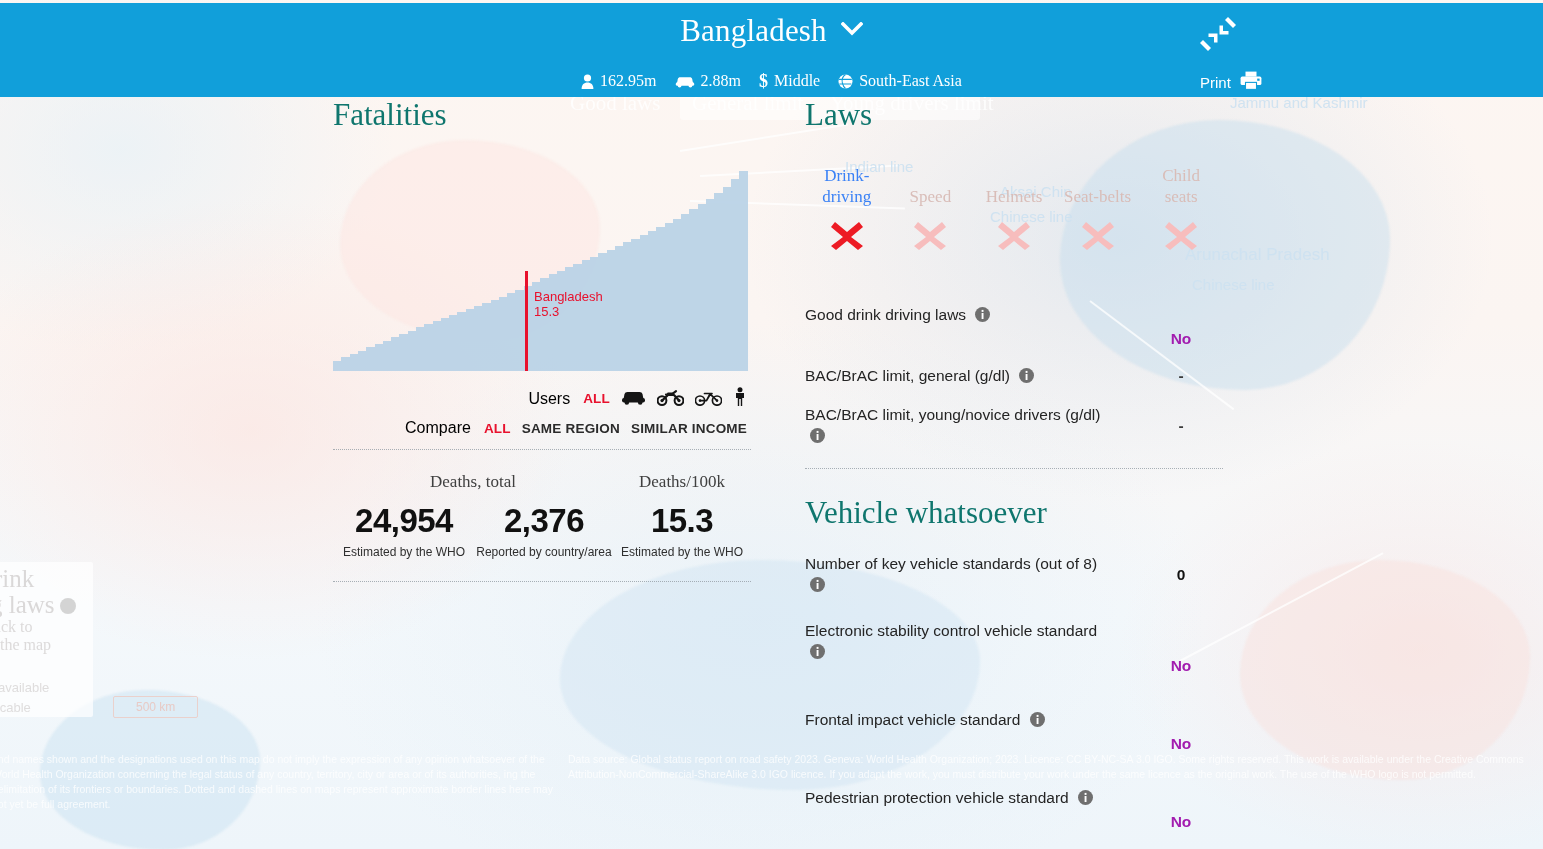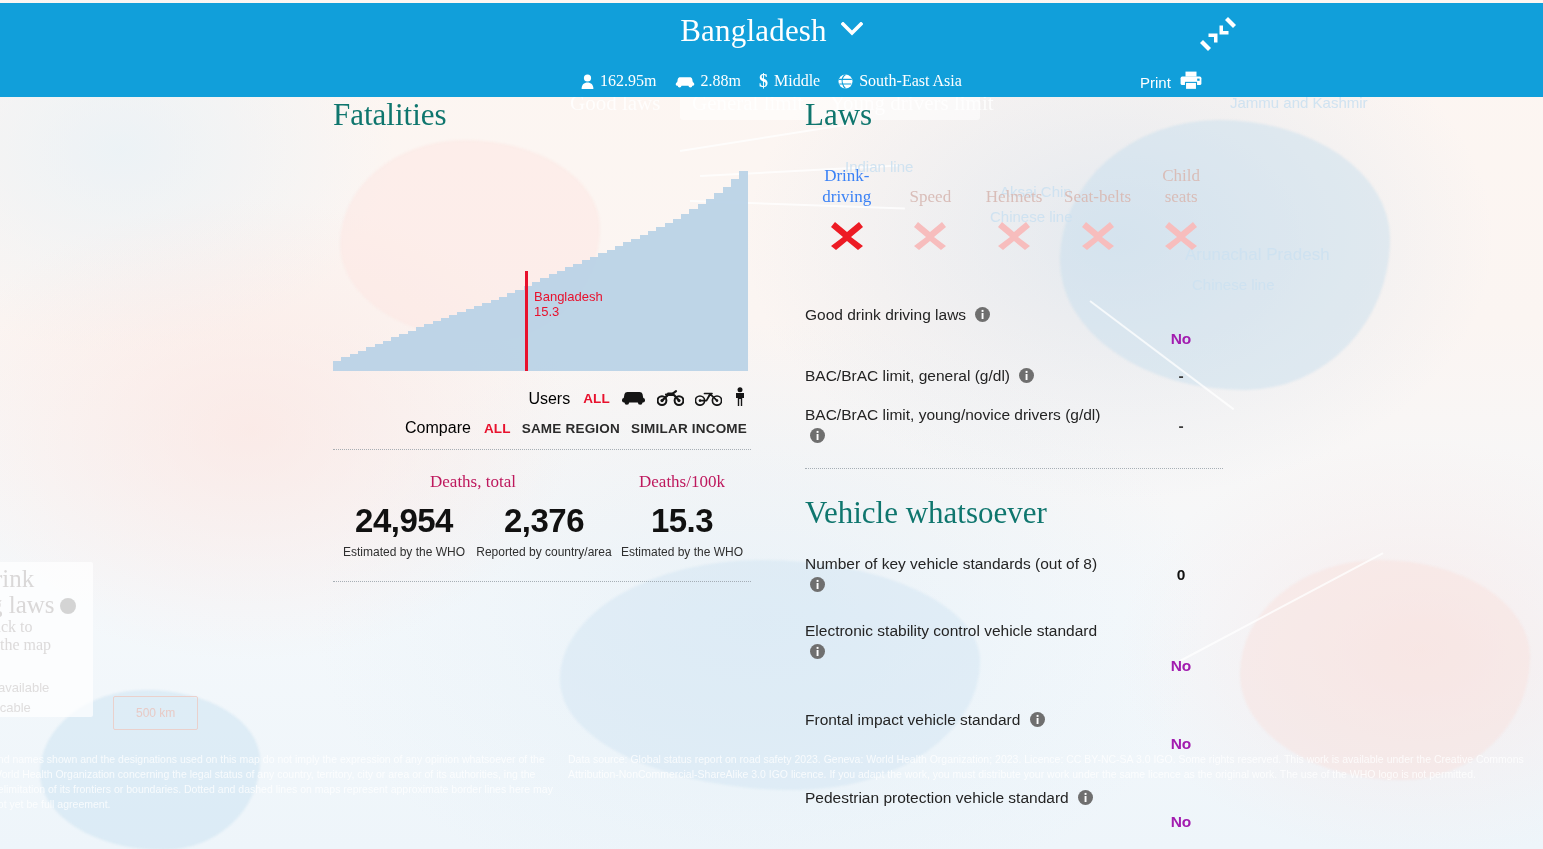--- a/index.html
+++ b/index.html
@@ -105,21 +105,21 @@
   .meta-item svg { display: block; }
 
   .collapse-btn {
     position: absolute;
     top: 14px; left: 1199px;
     width: 38px; height: 34px;
     cursor: pointer;
   }
   .print-group {
     position: absolute;
-    top: 68px; left: 1140px;
+    top: 68px; left: 1200px;
     display: flex; align-items: center; gap: 9px;
     color: #ffffff;
     font-size: 15px;
     cursor: pointer;
   }
 
   
   .col-left  { position: absolute; top: 97px; left: 333px; width: 418px; z-index: 10; }
   .col-right { position: absolute; top: 97px; left: 805px; width: 418px; z-index: 10; }
 
@@ -181,21 +181,21 @@
     border-top: 1px dotted #9aa3aa;
     opacity: 0.85;
   }
 
   
   .stats { position: relative; padding: 22px 0 20px; }
   .stat-heads { display: flex; }
   .stat-head {
     font-family: "Liberation Serif", serif;
     font-size: 17px;
-    color: #be185d;
+    color: #404040;
     text-align: center;
   }
   .stat-vals { display: flex; margin-top: 10px; }
   .stat-cell { text-align: center; }
   .stat-num {
     font-size: 33px;
     font-weight: bold;
     color: #111111;
     letter-spacing: -0.5px;
   }
@@ -275,21 +275,21 @@
   <div class="map-line" style="left:1090px;top:300px;width:180px;transform:rotate(37deg);"></div>
   <div class="map-line" style="left:1180px;top:660px;width:230px;transform:rotate(-28deg);"></div>
 
   <div class="map-label" style="left:845px;top:158px;">Indian line</div>
   <div class="map-label" style="left:1000px;top:183px;">Aksai Chin</div>
   <div class="map-label" style="left:990px;top:208px;">Chinese line</div>
   <div class="map-label" style="left:1185px;top:245px;font-size:17px;">Arunachal Pradesh</div>
   <div class="map-label" style="left:1230px;top:94px;">Jammu and Kashmir</div>
   <div class="map-label" style="left:1192px;top:276px;">Chinese line</div>
 
-  <div class="map-label" style="left:113px;top:696px;border:1px solid rgba(235,205,200,0.9);padding:9px 22px;border-radius:2px;color:rgba(232,200,195,0.95);font-size:12px;">500 km</div>
+  <div class="map-label" style="left:113px;top:696px;border:1px solid rgba(235,205,200,0.9);padding:3px 22px;border-radius:2px;color:rgba(232,200,195,0.95);font-size:12px;">500 km</div>
 </div>
 
 <div>
   <div class="ghost" style="left:570px;top:91px;font-family:'Liberation Serif',serif;font-size:21px;">Good laws</div>
   <div class="ghost-chip" style="left:680px;top:88px;width:300px;height:32px;"></div>
   <div class="ghost" style="left:692px;top:91px;font-family:'Liberation Serif',serif;font-size:21px;">General limit</div>
   <div class="ghost" style="left:830px;top:91px;font-family:'Liberation Serif',serif;font-size:21px;">Young drivers limit</div>
 
   <div class="ghost-panel" style="left:-10px;top:562px;width:103px;height:155px;"></div>
   <div class="ghost-dark" style="left:-6px;top:565px;font-family:'Liberation Serif',serif;font-size:25px;color:rgba(214,212,212,0.9);">rink</div>

